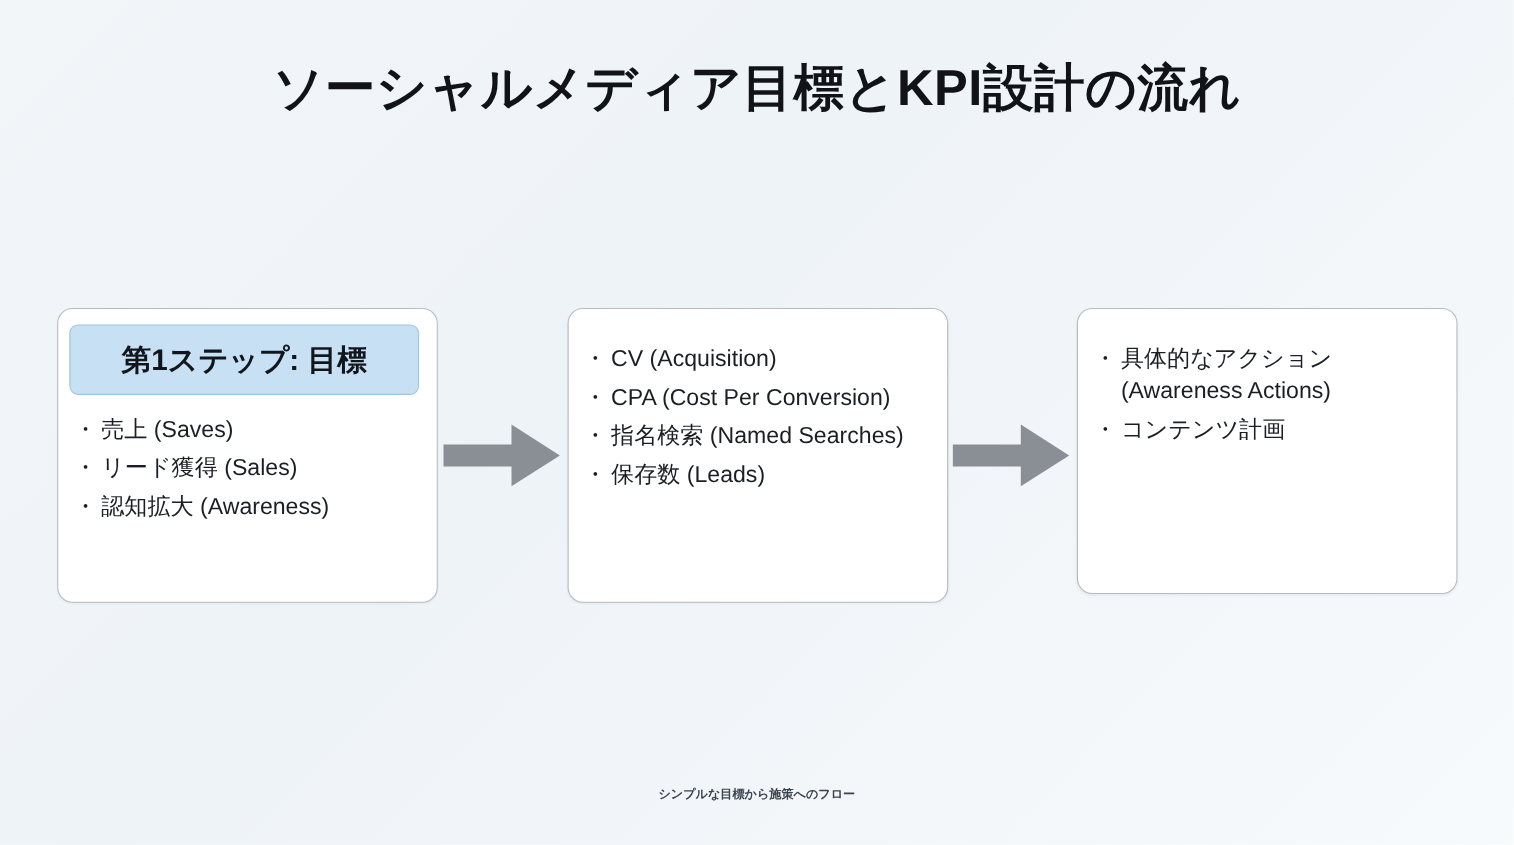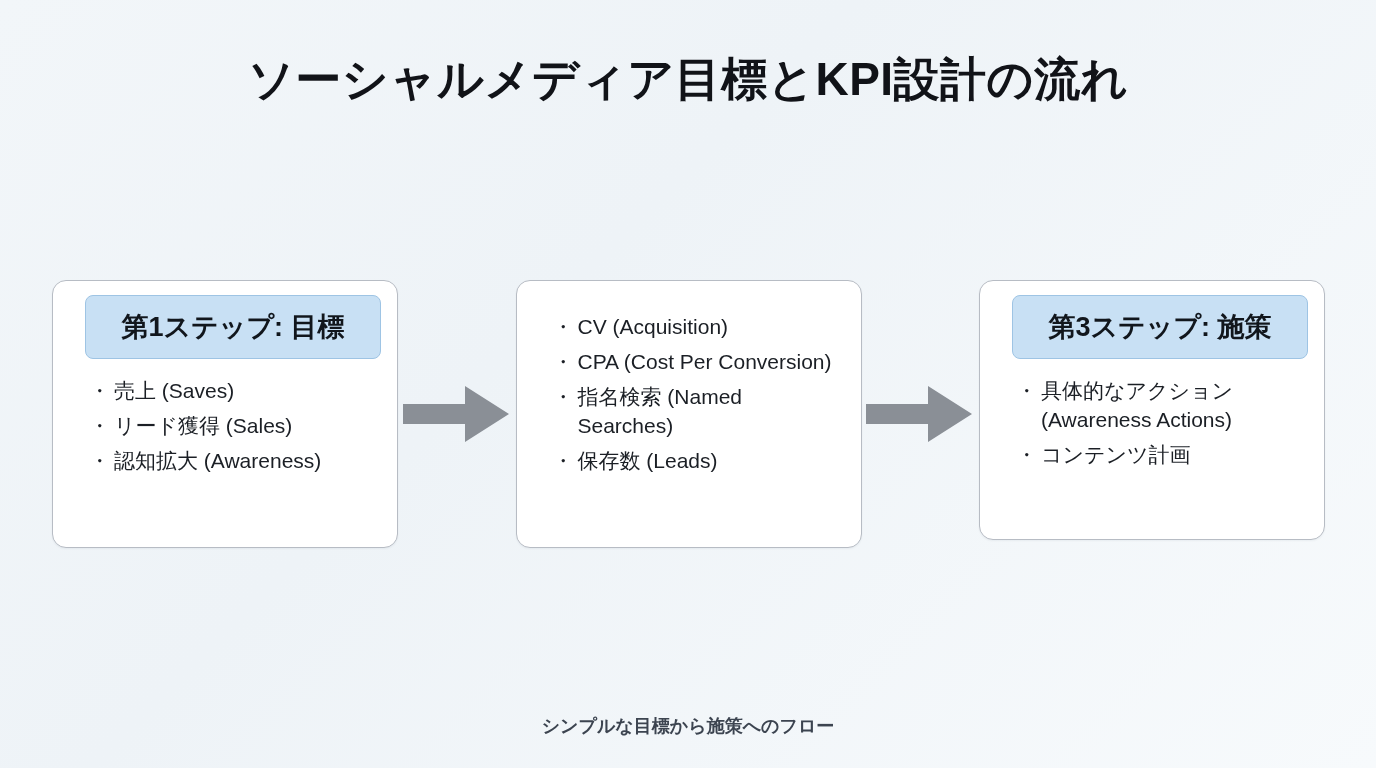--- a/index.html
+++ b/index.html
@@ -43,21 +43,21 @@
     display: flex;
     flex-direction: row;
     align-items: flex-start;
   }
 
   .card {
     background: #ffffff;
     border: 1.6px solid #b7bcc4;
     border-radius: 14px;
     box-sizing: border-box;
-    padding: 14px 16px 16px 32px;
+    padding: 14px 16px 16px 10px;
     box-shadow: 0 1px 2px rgba(20,30,50,0.05);
   }
 
   .card-1 { width: 346px; height: 268px; }
   .card-2 { width: 346px; height: 268px; }
   .card-3 { width: 346px; height: 260px; }
 
   .card-head {
     background: #c8e0f4;
     border: 1.3px solid #9ec4e4;
@@ -103,21 +103,21 @@
     width: 108px;
     height: 64px;
   }
 
   .caption {
     position: absolute;
     top: 714px;
     left: 0;
     width: 100%;
     text-align: center;
-    font-size: 18px;
+    font-size: 11px;
     color: #3c4450;
     font-weight: bold;
   }
 </style>
 </head>
 <body>
 
 <div class="slide">
 
   <div class="title">ソーシャルメディア目標とKPI設計の流れ</div>
@@ -169,21 +169,20 @@
       </div>
     </div>
 
     <div class="arrow-wrap">
       <svg class="arrow" viewBox="0 0 108 64">
         <polygon points="0,22 62,22 62,4 106,32 62,60 62,42 0,42" fill="#8a8f96"></polygon>
       </svg>
     </div>
 
     <div class="card card-3">
-      <div class="card-head">第3ステップ: 施策</div>
       <div class="card-body">
         <div class="bullet">
           <span class="dot">・</span>
           <span class="txt">具体的なアクション (Awareness Actions)</span>
         </div>
         <div class="bullet">
           <span class="dot">・</span>
           <span class="txt">コンテンツ計画</span>
         </div>
       </div>

